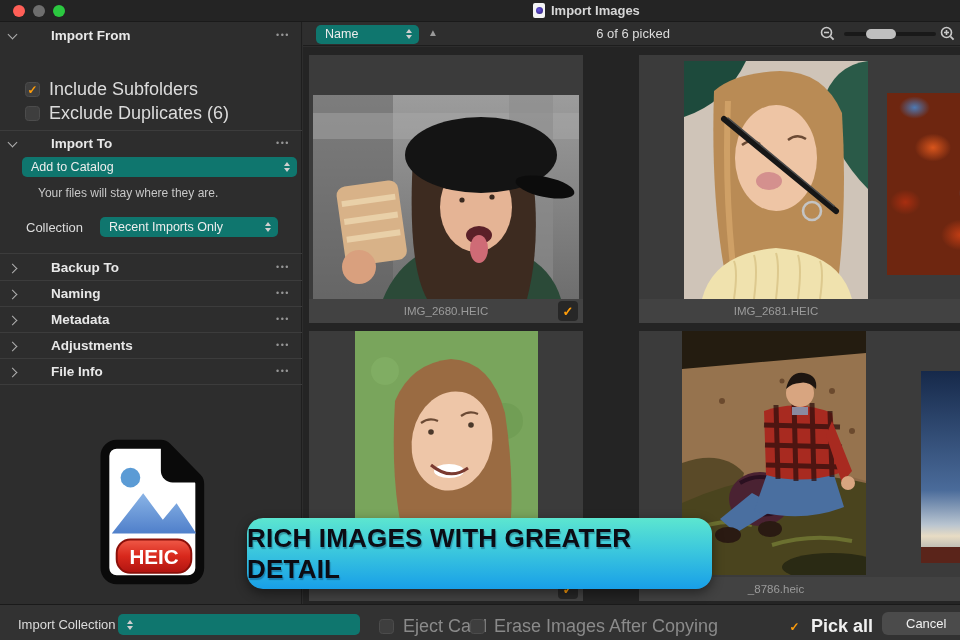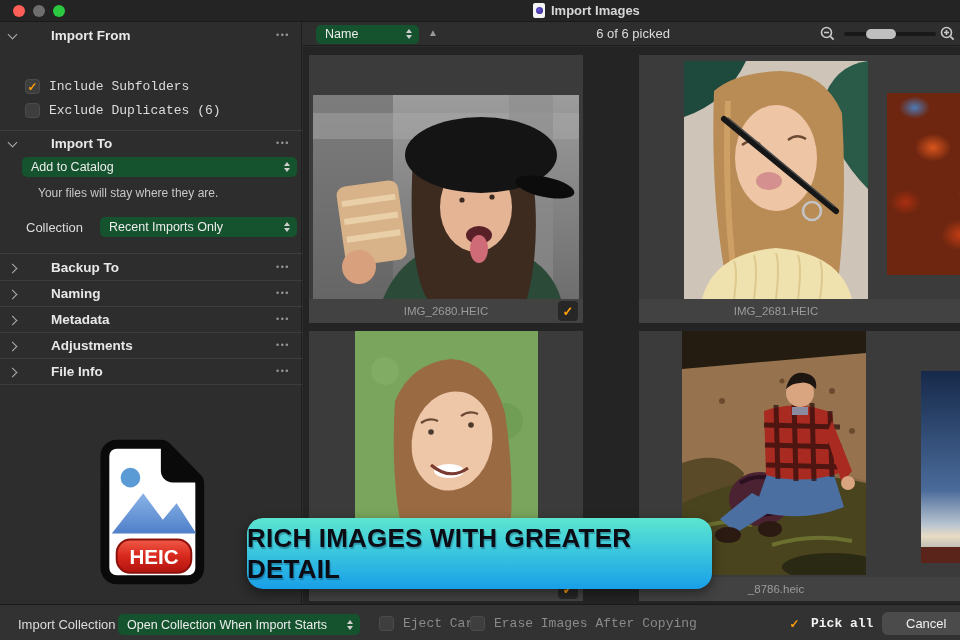--- a/index.html
+++ b/index.html
@@ -23,32 +23,32 @@
 
   
   .sidebar { position:absolute; left:0; top:22px; width:302px; height:582px; background:#2d2d2d;
              border-right:1px solid #1e1e1e; }
   .sec-head { position:absolute; left:0; width:302px; height:22px; }
   .sec-title { position:absolute; left:24px; top:2px; font-size:13.5px; font-weight:bold; color:#e8e8e8;padding-left:27px; }
   .more { position:absolute; right:12px; top:4px; font-size:9px; letter-spacing:1.5px; color:#969696; }
   .chev { position:absolute; width:7px; height:7px; border-right:1.6px solid #b0b0b0; border-bottom:1.6px solid #b0b0b0; }
   .chev.down  { left:9px; top:5px; transform:rotate(45deg); }
   .chev.right { left:9px; top:7px; transform:rotate(-45deg); }
-  .select { background:#14532d; border-radius:5px; display:flex; align-items:center;
+  .select { background:#0f766e; border-radius:5px; display:flex; align-items:center;
             justify-content:space-between; padding:0 7px 0 9px; color:#ededed; font-size:12.5px; }
   .stepper { display:flex; flex-direction:column; align-items:center; gap:2px; }
   .tri-up { width:0; height:0; border-left:3.5px solid transparent; border-right:3.5px solid transparent;
             border-bottom:4.5px solid #cfcfcf; }
   .tri-dn { width:0; height:0; border-left:3.5px solid transparent; border-right:3.5px solid transparent;
             border-top:4.5px solid #cfcfcf; }
   .cb-row { position:absolute; display:flex; align-items:center; gap:9px; }
   .cb { width:15px; height:15px; background:#3e3e3e; border:1px solid #4c4c4c; border-radius:3.5px;
         display:flex; align-items:center; justify-content:center; }
   .cb .mark { color:#ff9d0a; font-size:12px; font-weight:bold; line-height:1; }
-  .cb-label { font-size:13px; color:#dcdcdc;font-family:Liberation Mono, monospace; }
+  .cb-label { font-size:18px; color:#dcdcdc; }
   .dim { color:#8a8a8a; }
   .divider { position:absolute; left:0; width:302px; height:1px; background:#3c3c3c; }
   .note { position:absolute; left:38px; font-size:12px; color:#c8c8c8; }
   .field-label { position:absolute; font-size:13px; color:#dcdcdc; }
   .heic-svg { position:absolute; left:100px; top:416px; width:108px; height:148px; }
 
   
   .main-toolbar { position:absolute; left:303px; top:22px; width:657px; height:24px; background:#2e2e2e;
                   border-bottom:1px solid #1d1d1d; }
   .sort-select { position:absolute; left:13px; top:2.5px; width:103px; height:19px; }
@@ -147,21 +147,21 @@
     </div>
     <div class="select" style="position:absolute; left:22px; top:135px; width:275px; height:20px;">
       <span>Add to Catalog</span>
       <span class="stepper">
           <span class="tri-up"></span>
           <span class="tri-dn"></span>
         </span>
     </div>
     <div class="note" style="top:164px;">Your files will stay where they are.</div>
     <div class="field-label" style="left:26px; top:198px;">Collection</div>
-    <div class="select" style="position:absolute; left:100px; top:195px; width:197px; height:20px;">
+    <div class="select" style="position:absolute; left:100px; top:195px; width:178px; height:20px;">
       <span>Recent Imports Only</span>
       <span class="stepper">
           <span class="tri-up"></span>
           <span class="tri-dn"></span>
         </span>
     </div>
 
     <div class="divider" style="top:231px;"></div>
 
     <div class="sec-head" style="top:236px;">
@@ -423,21 +423,20 @@
     </div>
   </div>
 
   <div class="banner">
     <span class="banner-text">RICH IMAGES WITH GREATER DETAIL</span>
   </div>
 
   <div class="footer">
     <div class="field-label" style="left:18px;">Import Collection</div>
     <div class="select" style="position:absolute; left:118px; top:9px; width:242px; height:21px;">
-      <span>Open Collection When Import Starts</span>
       <span class="stepper">
           <span class="tri-up"></span>
           <span class="tri-dn"></span>
         </span>
     </div>
     <div class="cb-row" style="left:379px; top:11px;">
       <span class="cb"></span>
       <span class="cb-label dim">Eject Card</span>
     </div>
     <div class="cb-row" style="left:470px; top:11px;">

